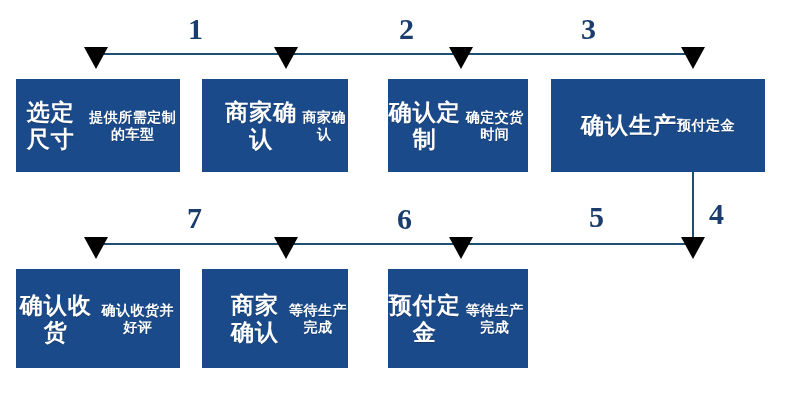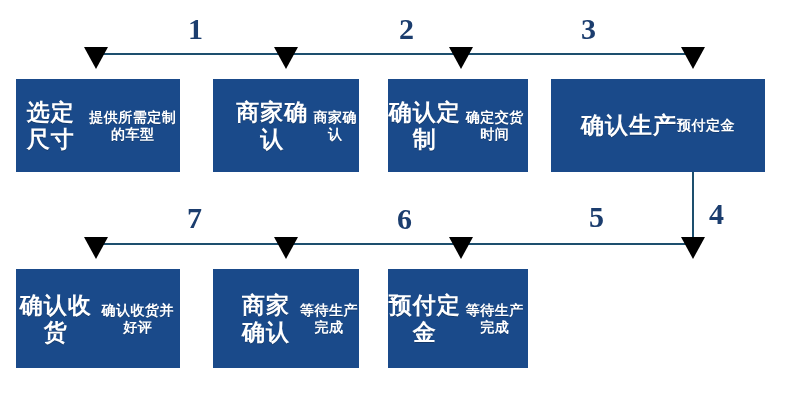--- a/index.html
+++ b/index.html
@@ -42,21 +42,21 @@
     line-height:1.15;
     letter-spacing:0.5px;
     text-shadow:0 1px 0 rgba(0,0,0,.2);
   }
 
   
   .row-top{top:79px;height:93px;}
   .row-bottom{top:269px;height:99px;}
 
   .col-a{left:16px;width:164px;}
-  .col-b{left:213px;width:146px;padding-left:20px;}
+  .col-b{left:202px;width:146px;padding-left:20px;}
   .col-c{left:388px;width:140px;}
   .col-d{left:551px;width:214px;}
 
   
   .hline{
     position:absolute;
     height:2px;
     background:#1d4f6e;
   }
   .hline.top{left:95px;width:599px;top:53px;}

